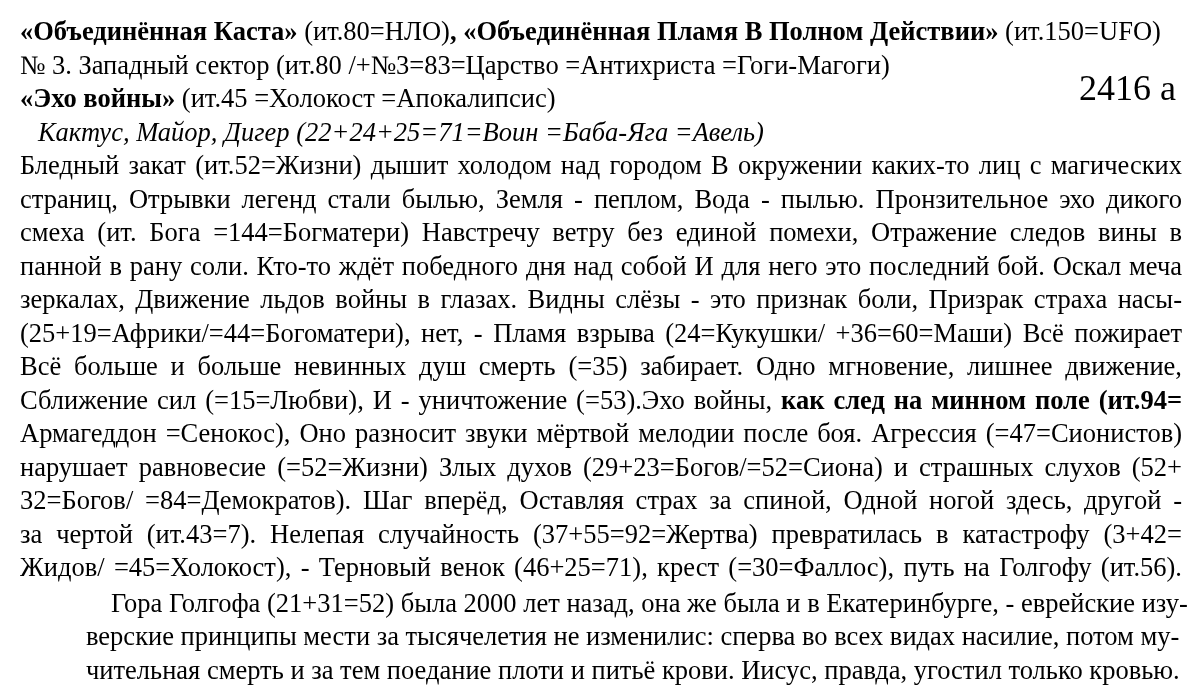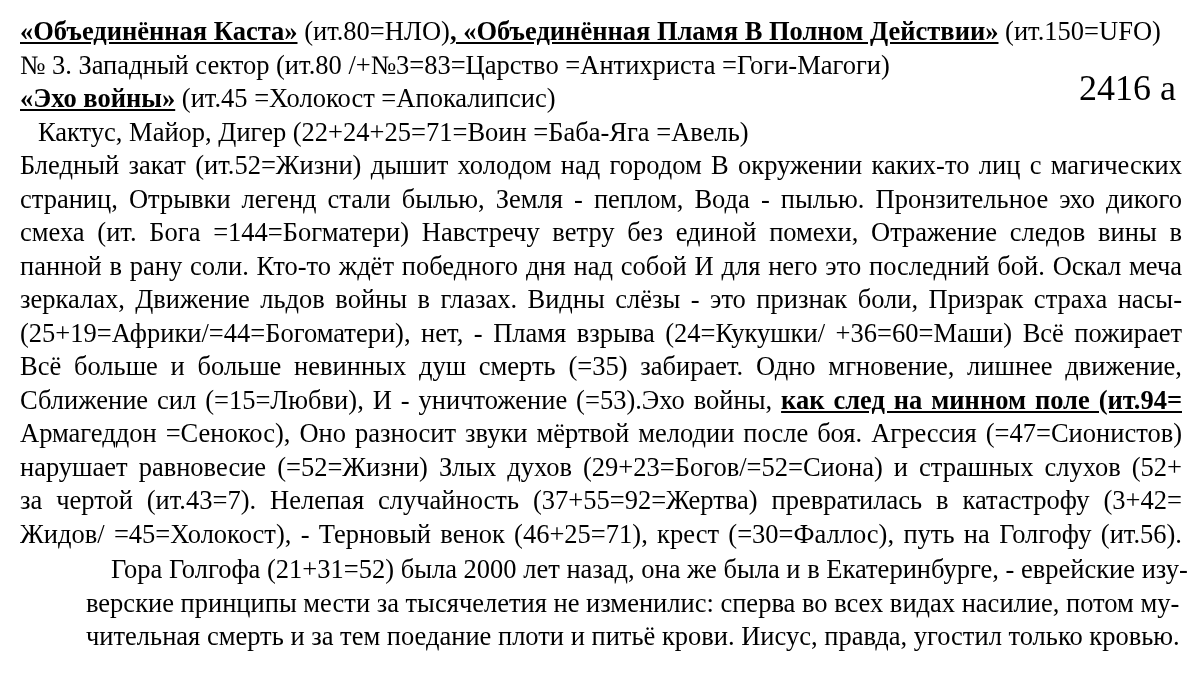--- a/index.html
+++ b/index.html
@@ -41,22 +41,22 @@
   }
   .footer-line {
     white-space: nowrap;
     text-align: justify;
     text-align-last: justify;
     margin-left: 48px;
   }
   .footer-line.first {
     text-indent: 25px;
   }
-  .seg-b { font-weight: bold; text-decoration: underline; }
-  .seg-i { }
+  .seg-b { font-weight: bold; }
+  .seg-i { font-style: italic; }
   .page-code {
     position: absolute;
     top: 72px;
     right: 24px;
     font-size: 36px;
     line-height: 33px;
   }
 </style>
 </head>
 <body>
@@ -74,20 +74,21 @@
       <div class="body-line"><span>Бледный закат (ит.52=Жизни) дышит холодом над городом В окружении каких-то лиц с магических</span></div>
       <div class="body-line"><span>страниц, Отрывки легенд стали былью, Земля - пеплом, Вода - пылью. Пронзительное эхо дикого</span></div>
       <div class="body-line"><span>смеха (ит. Бога =144=Богматери) Навстречу ветру без единой помехи, Отражение следов вины в</span></div>
       <div class="body-line"><span>панной в рану соли. Кто-то ждёт победного дня над собой И для него это последний бой. Оскал меча</span></div>
       <div class="body-line"><span>зеркалах, Движение льдов войны в глазах. Видны слёзы - это признак боли, Призрак страха насы-</span></div>
       <div class="body-line"><span>(25+19=Африки/=44=Богоматери), нет, - Пламя взрыва (24=Кукушки/ +36=60=Маши) Всё пожирает</span></div>
       <div class="body-line"><span>Всё больше и больше невинных душ смерть (=35) забирает. Одно мгновение, лишнее  движение,</span></div>
       <div class="body-line"><span>Сближение сил (=15=Любви), И - уничтожение (=53).Эхо войны, </span><span class="seg-b">как след на минном поле (ит.94=</span></div>
       <div class="body-line"><span>Армагеддон =Сенокос), Оно разносит звуки мёртвой мелодии после боя. Агрессия (=47=Сионистов)</span></div>
       <div class="body-line"><span>нарушает равновесие (=52=Жизни) Злых духов (29+23=Богов/=52=Сиона) и страшных слухов (52+</span></div>
+      <div class="body-line"><span>32=Богов/ =84=Демократов). Шаг вперёд, Оставляя страх за спиной, Одной ногой здесь, другой -</span></div>
       <div class="body-line"><span>за чертой (ит.43=7). Нелепая случайность (37+55=92=Жертва) превратилась  в катастрофу (3+42=</span></div>
       <div class="body-line"><span>Жидов/ =45=Холокост), - Терновый венок (46+25=71), крест (=30=Фаллос), путь на Голгофу (ит.56).</span></div>
     </div>
   <div class="footer-block">
       <div class="footer-line first"><span>Гора Голгофа (21+31=52) была 2000 лет назад, она же была и в Екатеринбурге, - еврейские изу-</span></div>
       <div class="footer-line"><span>верские принципы мести за тысячелетия не изменилис: сперва во всех видах насилие, потом му-</span></div>
       <div class="footer-line"><span>чительная смерть и за тем поедание плоти и питьё крови. Иисус, правда, угостил только кровью.</span></div>
     </div>
 </div>
 

